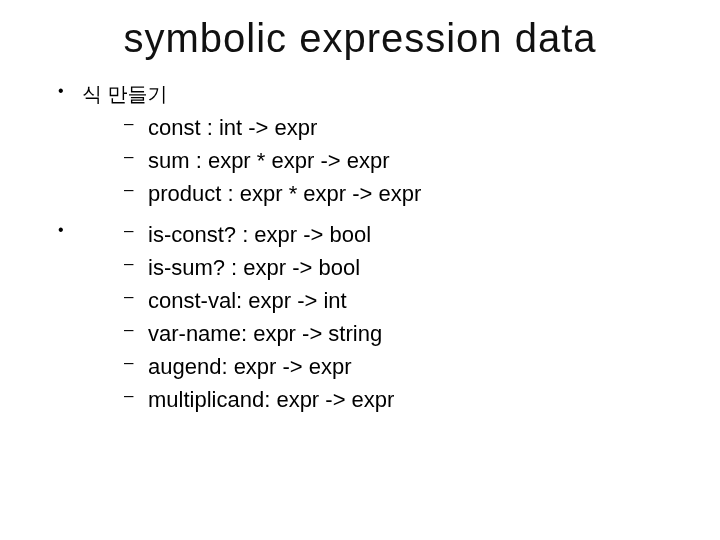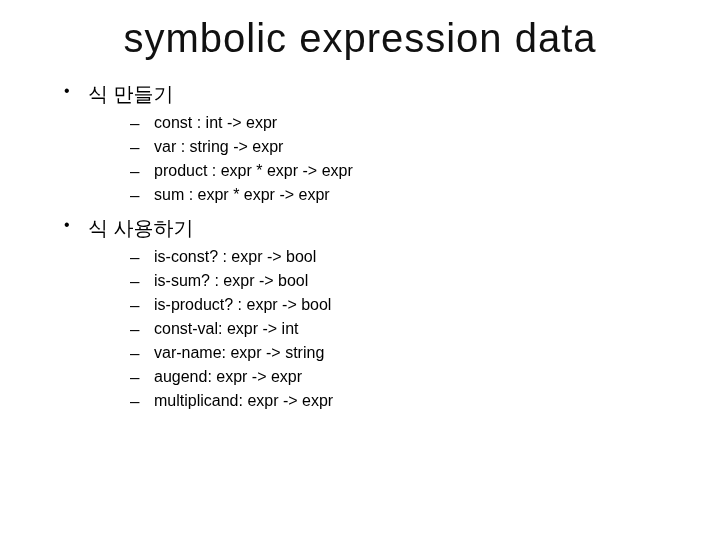--- a/index.html
+++ b/index.html
@@ -20,21 +20,21 @@
   .title {
     text-align: center;
     font-size: 40px;
     font-weight: 400;
     letter-spacing: 1px;
     margin: 4px 0 18px 0;
     color: #111;
   }
   ul.level1 {
     list-style: none;
-    margin: 16px;
+    margin: 10px;
     padding: 0 0 0 48px;
   }
   ul.level1 > li {
     position: relative;
     padding: 0 0 2px 24px;
     font-size: 20px;
     line-height: 1.5;
   }
   ul.level1 > li::before {
     content: "•";
@@ -45,21 +45,21 @@
     color: #000;
   }
   ul.level2 {
     list-style: none;
     margin: 2px 0 4px 0;
     padding: 0 0 0 42px;
   }
   ul.level2 > li {
     position: relative;
     padding: 0 0 0 24px;
-    font-size: 16px;
+    font-size: 22px;
     line-height: 1.5;
   }
   ul.level2 > li::before {
     content: "–";
     position: absolute;
     left: 0;
     top: 0;
     font-size: 17px;
     color: #000;
   }
@@ -68,31 +68,28 @@
 <body>
 
 <div class="slide">
   <div class="title">symbolic expression data</div>
 
   <ul class="level1">
     <li>
       <span>식 만들기</span>
       <ul class="level2">
         <li><span>const : int -&gt; expr</span></li>
-        <li><span>var : string -&gt; expr</span></li>
+        <li><span>sum : expr * expr -&gt; expr</span></li>
         <li><span>product : expr * expr -&gt; expr</span></li>
-        <li><span>sum : expr * expr -&gt; expr</span></li>
       </ul>
     </li>
     <li>
-      <span>식 사용하기</span>
       <ul class="level2">
         <li><span>is-const? : expr -&gt; bool</span></li>
         <li><span>is-sum? : expr -&gt; bool</span></li>
-        <li><span>is-product? : expr -&gt; bool</span></li>
         <li><span>const-val: expr -&gt; int</span></li>
         <li><span>var-name: expr -&gt; string</span></li>
         <li><span>augend: expr -&gt; expr</span></li>
         <li><span>multiplicand: expr -&gt; expr</span></li>
       </ul>
     </li>
   </ul>
 </div>
 
 </body></html>

